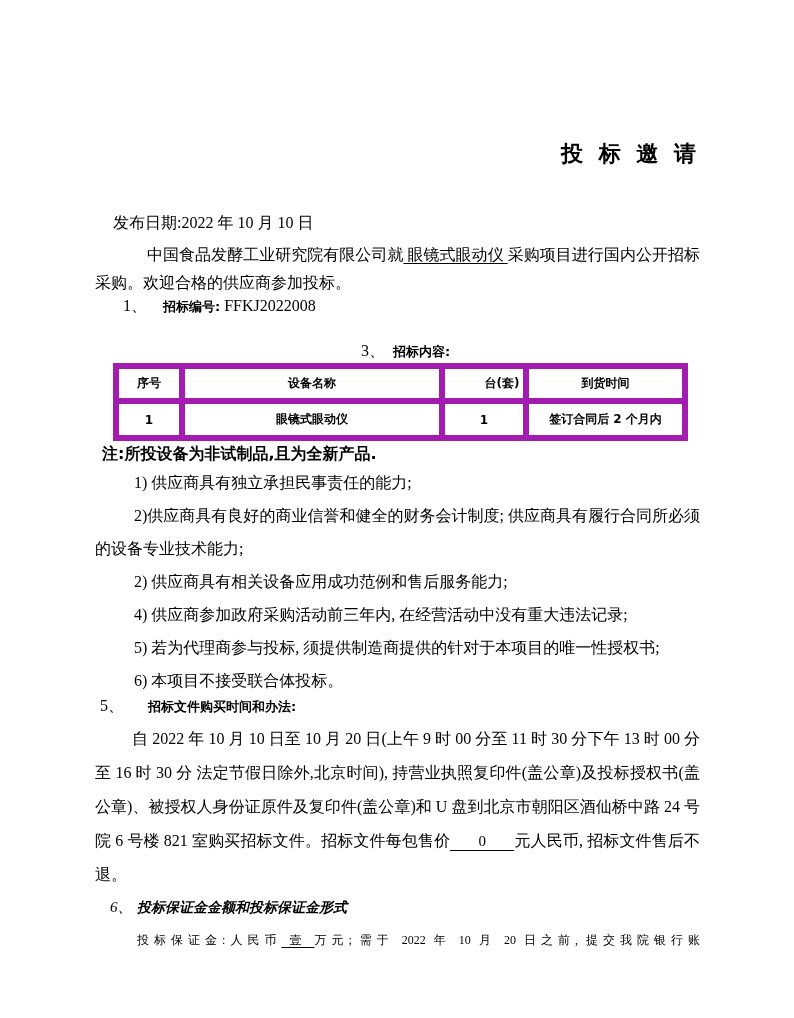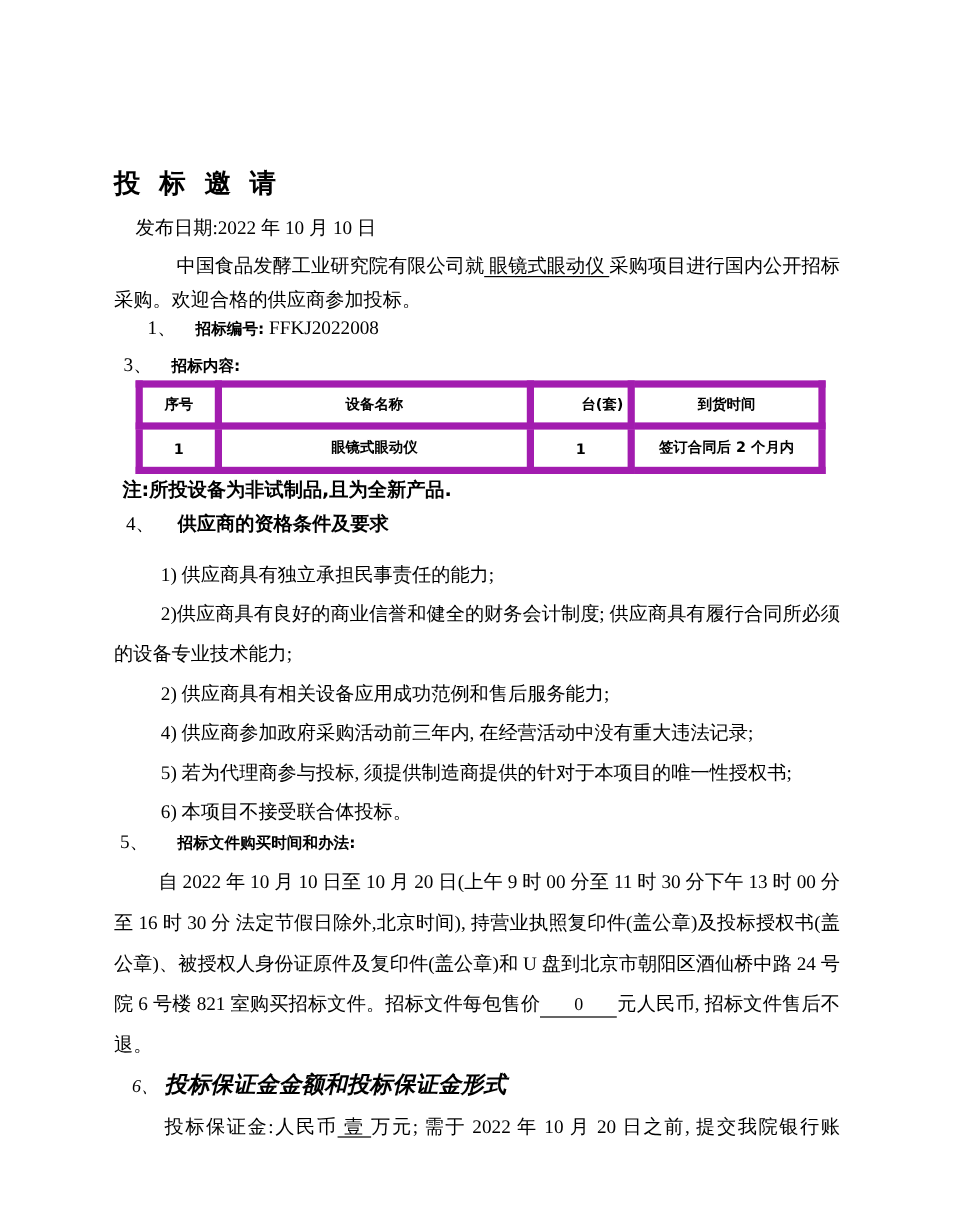--- a/index.html
+++ b/index.html
@@ -7,70 +7,70 @@
   body {
     width:794px; height:1018px; overflow:hidden;
     color:#000;
     font-family:"Liberation Serif","DejaVu Serif",serif;
   }
   .page { width:794px; height:1018px; padding:142px 94px 0 95px; position:relative; }
 
   .title {
     font-family:"DejaVu Sans","Liberation Sans",sans-serif;
     font-size:22px; line-height:24px; font-weight:bold;
-    letter-spacing:4px; text-align:left;
+    letter-spacing:4px; text-align:right;
   }
-  .date { margin:16px 0 0 18px; font-size:16px; line-height:17px; }
+  .date { margin:48px 0 0 18px; font-size:16px; line-height:17px; }
 
   .intro { margin-top:10px; font-size:16px; line-height:28px; text-indent:52px; text-align:justify; }
   .u { text-decoration:underline; text-underline-offset:3px; white-space:pre; }
 
   .item { font-size:16px; line-height:18px; }
   .item .num { display:inline-block; margin-left:8px; width:40px; }
   .item .label, .item .h {
     font-weight:bold;
     font-family:"DejaVu Sans","Liberation Sans",sans-serif;
   }
   .item .label { font-size:13px; }
-  .it1 { margin-top:0;margin-left:20px; } .it2 { margin-top:12px; } .it3 { margin-top:12px; }
+  .it1 { margin-top:0;margin-left:20px; } .it2 { margin-top:12px; } .it3 { margin-top:26px;text-align:center; }
 
   table.tbl { border-collapse:collapse; table-layout:fixed; width:569px; margin:2px 0 0 18px; }
   .tbl th, .tbl td {
     border:6px solid #a21caf; text-align:center; vertical-align:middle;
     font-weight:bold; font-size:12px;
     font-family:"DejaVu Sans","Liberation Sans",sans-serif;
   }
   .tbl th { height:35px; } .tbl td { height:37px; }
   .c1{width:66px;} .c2{width:260px;border-radius:15px;} .c3{width:84px;padding-left:36px;} .c4{width:159px;}
 
   .note {
     margin:4px 0 0 7px; font-size:16px; line-height:17px; font-weight:bold;
     font-family:"DejaVu Sans","Liberation Sans",sans-serif;
   }
 
   .sec4 { margin-top:12px; }
   .sec4 .num { width:43px; margin-left:10px; }
   .sec4 .h { font-size:16px; }
-  .points { margin-top:16px; }
+  .points { margin-top:4px; }
   .point { font-size:16px; line-height:33px; text-indent:39px; text-align:justify; }
 
   .sec5 { }
   .sec5 .num { width:48px; margin-left:5px; }
   .sec5 .h { font-size:13px; }
   .para5 { margin-top:6px; font-size:16px; line-height:34px; text-indent:37px; text-align:justify; }
   .price {
     display:inline-block; width:64px; border-bottom:1px solid #000;
     text-align:center; font-size:15px; line-height:17px; text-indent:0;
   }
 
   .sec6 { margin-top:6px; font-style:italic; }
   .sec6 .num { width:27px; margin-left:15px; font-size:15px; }
-  .sec6 .h { font-size:19px; }
+  .sec6 .h { font-size:14px; }
   .para6 {
-    margin-top:16px; font-size:16px; line-height:17px; text-indent:42px;
+    margin-top:16px; font-size:12px; line-height:17px; text-indent:42px;
     text-align:justify; text-align-last:justify;
   }
   .amt { text-decoration:underline; text-underline-offset:3px; white-space:pre; }
 </style>
 </head>
 <body>
 
 <div class="page">
 
   <div class="title">投 标 邀 请</div>
@@ -96,21 +96,20 @@
       <td>1</td>
       <td>眼镜式眼动仪</td>
       <td>1</td>
       <td>签订合同后 2 个月内</td>
     </tr>
   </tbody>
     </table>
 
   <p class="note">注:所投设备为非试制品,且为全新产品.</p>
 
-  <div class="item sec4"><span class="num">4、</span><span class="h">供应商的资格条件及要求</span></div>
 
   <div class="points">
     <p class="point">1) 供应商具有独立承担民事责任的能力;</p>
     <p class="point">2)供应商具有良好的商业信誉和健全的财务会计制度; 供应商具有履行合同所必须的设备专业技术能力;</p>
     <p class="point">2) 供应商具有相关设备应用成功范例和售后服务能力;</p>
     <p class="point">4) 供应商参加政府采购活动前三年内, 在经营活动中没有重大违法记录;</p>
     <p class="point">5) 若为代理商参与投标, 须提供制造商提供的针对于本项目的唯一性授权书;</p>
     <p class="point">6) 本项目不接受联合体投标。</p>
   </div>
 

